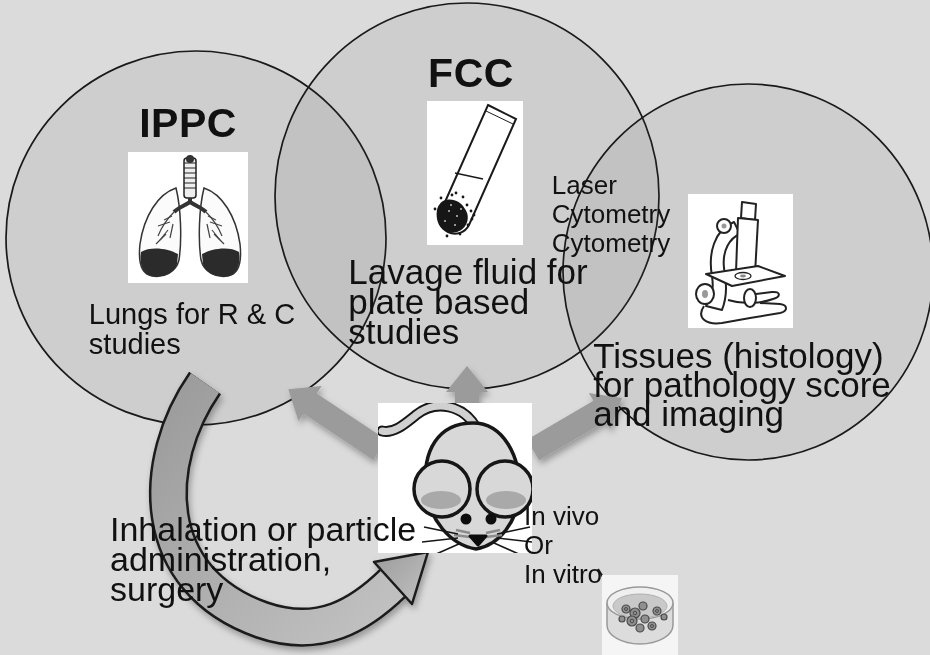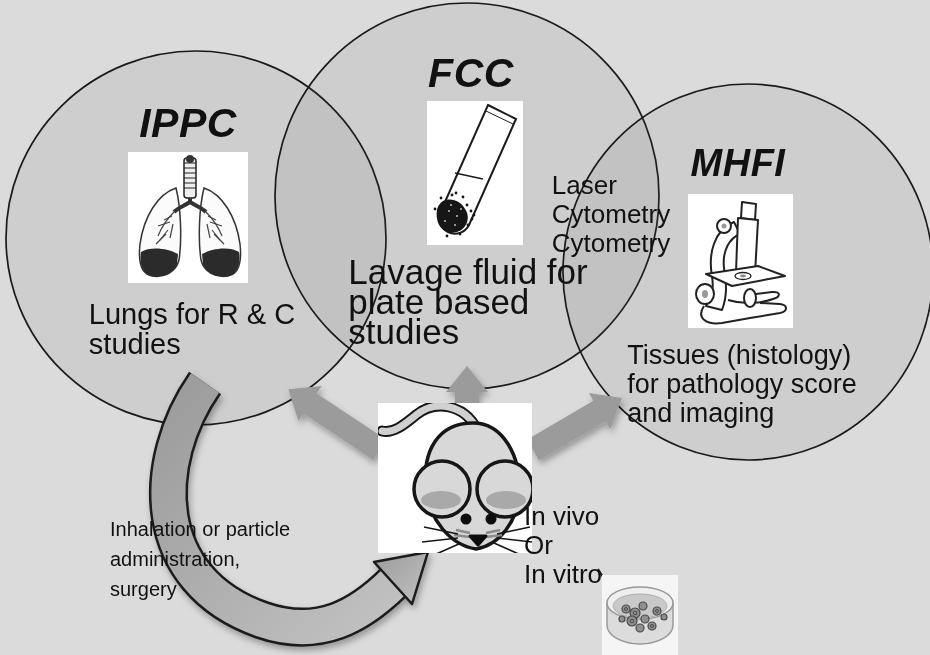--- a/index.html
+++ b/index.html
@@ -6,38 +6,38 @@
   .stage{
     position:relative; width:930px; height:655px; overflow:hidden;
     background:var(--background,#dbdbdb);
     font-family:"Liberation Sans", sans-serif;
     color:var(--text,#111);
   }
   .abs{position:absolute;}
   svg{display:block;}
   .title{
     position:absolute; transform:translateX(-50%);
-    font-weight:bold; white-space:nowrap; letter-spacing:0.5px;font-style:italic;
+    font-weight:bold; white-space:nowrap; letter-spacing:0.5px;
   }
   .cap{
     position:absolute; transform:translateX(-50%);
     text-align:left; white-space:nowrap;
   }
   .cap div, .note div{white-space:nowrap;}
   #t-ippc{left:188px; top:100px; font-size:41px;text-align:right;}
   #t-fcc {left:471px; top:50px;  font-size:41px;}
   #t-mhfi{left:738px; top:142px; font-size:38px;}
   #c-ippc{left:192px; top:299px; font-size:29px; line-height:30px;}
   #c-fcc {left:468px; top:257px; font-size:35px; line-height:30px;}
-  #c-mhfi{left:742px; top:341px; font-size:27px; line-height:29px;}
+  #c-mhfi{left:742px; top:341px; font-size:35px; line-height:29px;}
   #c-lsc {left:611px; top:171px; font-size:26px; line-height:29px;}
   #c-vivo{left:563px; top:502px; font-size:26px; line-height:29px;}
   .note{
     position:absolute; left:110px; top:514px;
-    font-size:20px; line-height:30px; text-align:left;
+    font-size:34px; line-height:30px; text-align:left;
   }
   .imgbox{position:absolute; background:#ffffff;}
   #b-lungs{left:128px; top:152px; width:120px; height:131px;}
   #b-tube {left:427px; top:101px; width:96px;  height:144px;}
   #b-scope{left:688px; top:194px; width:105px; height:134px;}
   #b-mouse{left:378px; top:403px; width:154px; height:150px;}
   #b-dish {left:602px; top:575px; width:76px;  height:80px; background:#f5f5f5;}
 </style>
 </head>
 <body>
@@ -215,21 +215,20 @@
           <circle cx="33" cy="38" r="1.8"></circle>
           <circle cx="30" cy="46" r="1.8"></circle>
         <circle cx="55" cy="36" r="1.5"></circle>
           <circle cx="50" cy="51" r="1.5"></circle>
       </g>
     </svg>
   </div>
 
   <div class="title" id="t-ippc">IPPC</div>
   <div class="title" id="t-fcc">FCC</div>
-  <div class="title" id="t-mhfi">MHFI</div>
 
   <div class="cap" id="c-ippc">
     <div>Lungs for R &amp; C</div>
     <div>studies</div>
   </div>
   <div class="cap" id="c-fcc">
     <div>Lavage fluid for</div>
     <div>plate based</div>
     <div>studies</div>
   </div>

